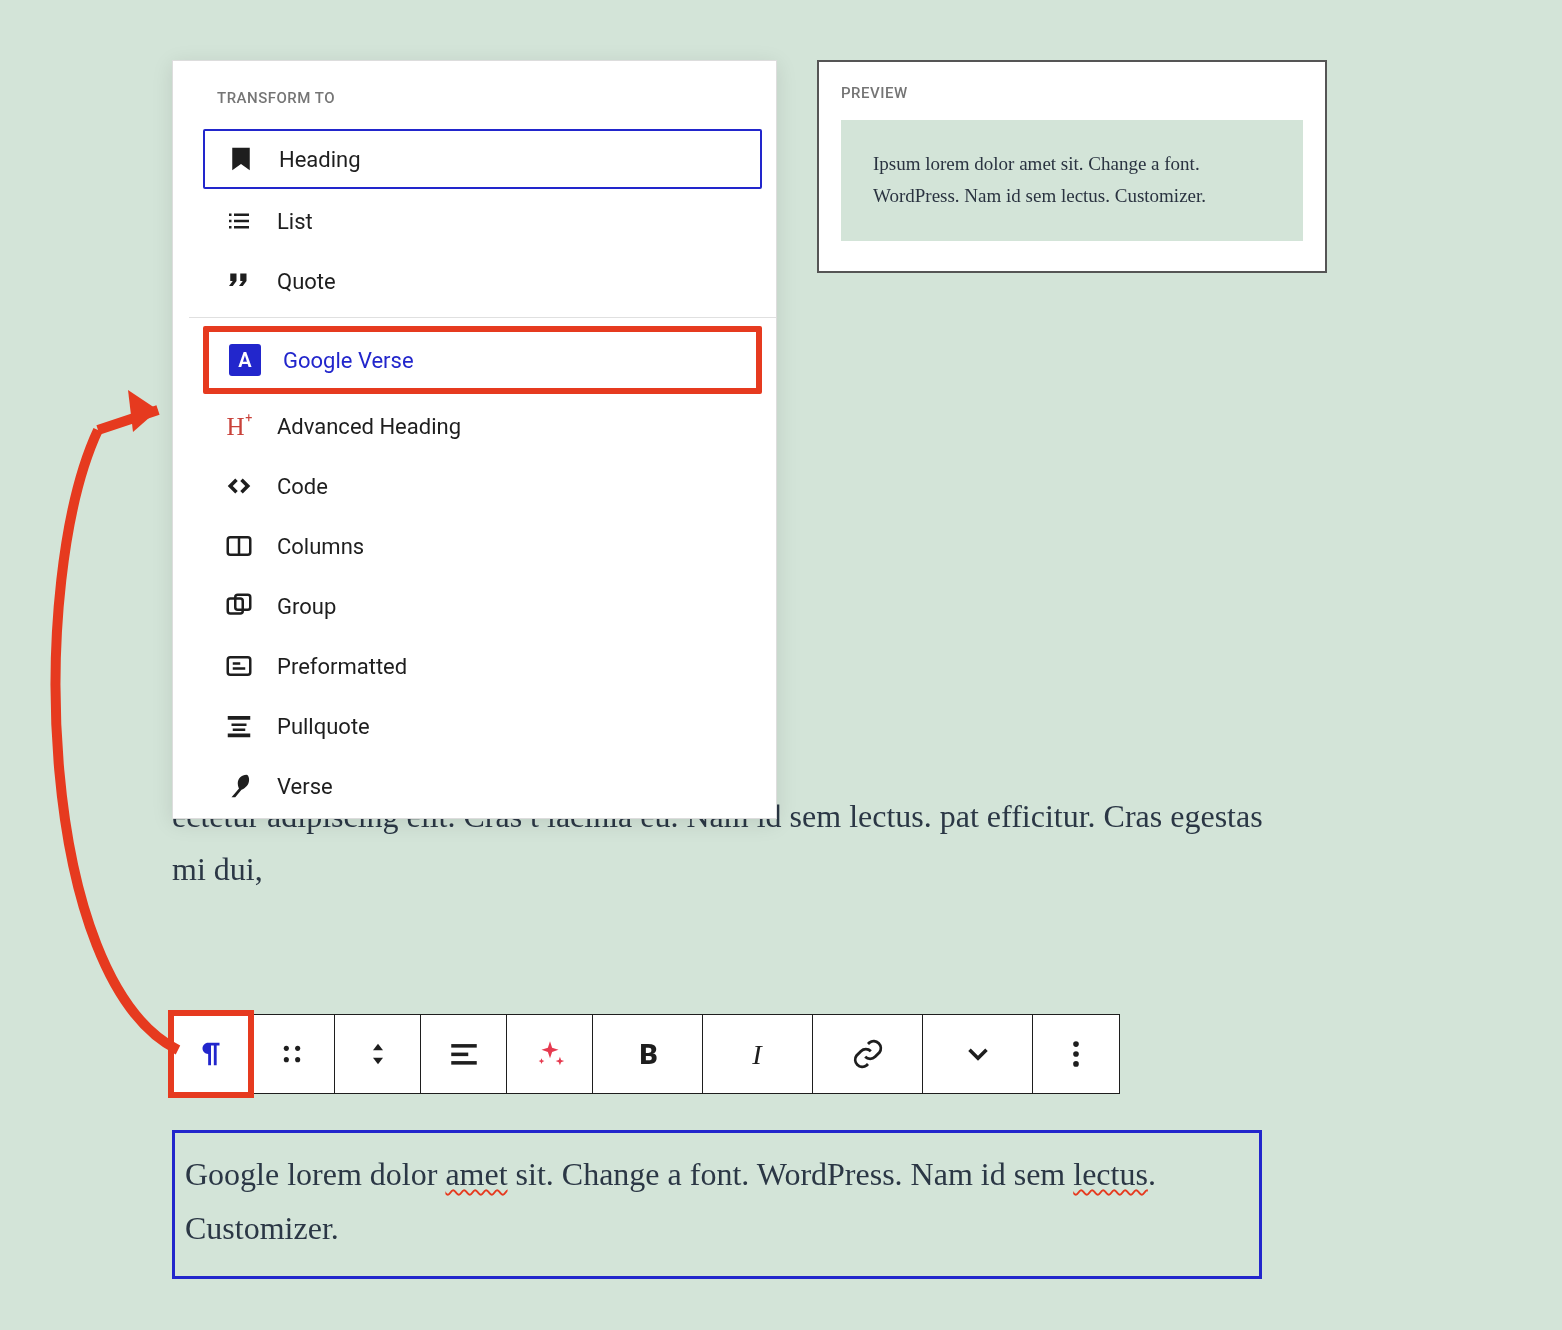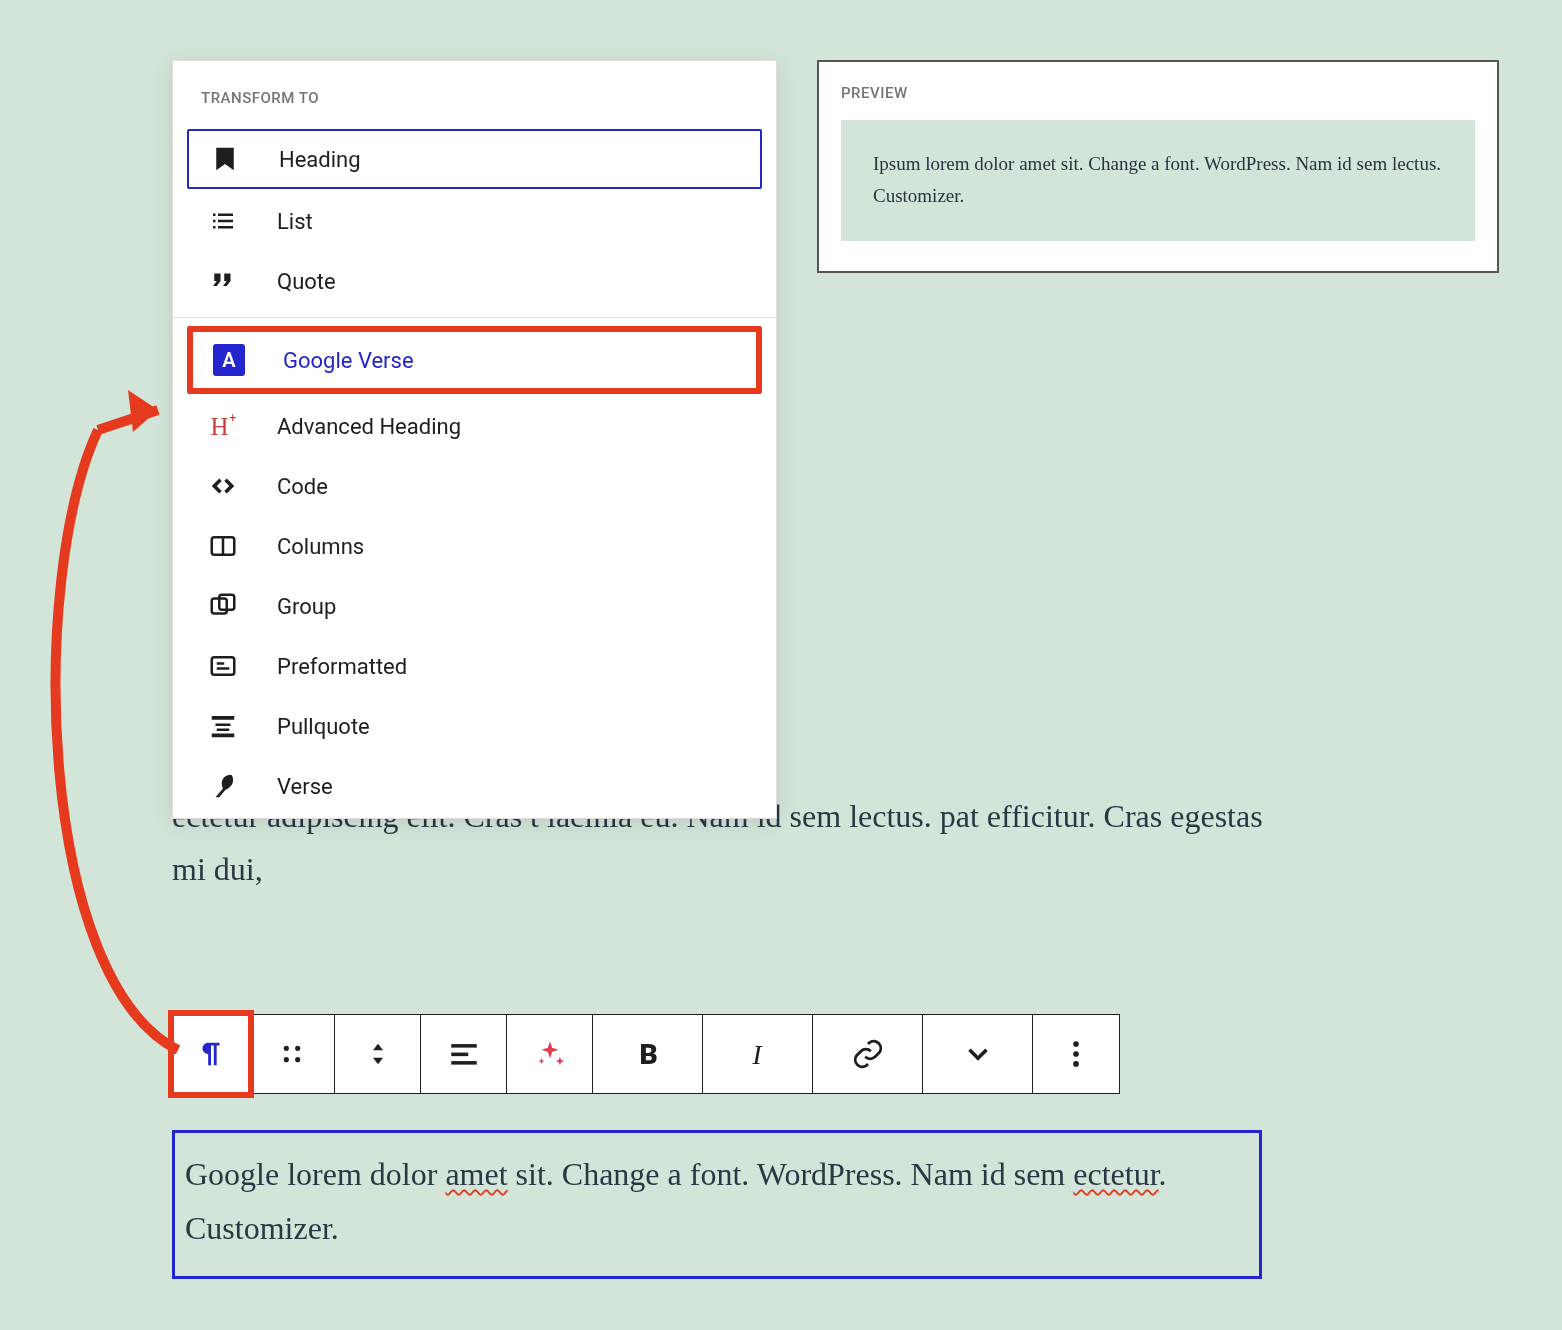--- a/index.html
+++ b/index.html
@@ -15,33 +15,34 @@
   .stage { position: relative; width: 1562px; height: 1330px; }
 
   
   .transform-popup {
     position: absolute;
     left: 172px; top: 60px;
     width: 605px;
     background: #fff;
     border: 1px solid #ddd;
     box-shadow: 0 4px 20px rgba(0,0,0,0.1);
+    padding-left: 16px;
   }
   .transform-title {
     font-size: 15px;
     letter-spacing: 0.5px;
     color: #757575;
     text-transform: uppercase;
     padding: 28px 28px 18px 28px;
     font-weight: 500;
   }
   .menu-item {
     display: flex;
     align-items: center;
-    gap: 38px;
+    gap: 22px;
     padding: 12px 20px;
     margin: 4px 14px;
     font-size: 22px;
     color: #1e1e1e;
     cursor: pointer;
     border-radius: 2px;
   }
   .menu-item.highlighted-blue {
     border: 2px solid #2226cc;
   }
@@ -70,21 +71,21 @@
     display: inline-flex;
     align-items: center; justify-content: center;
     flex-shrink: 0;
   }
   .menu-item .menu-icon svg { width: 30px; height: 30px; }
 
   
   .preview-panel {
     position: absolute;
     left: 817px; top: 60px;
-    width: 682px;
+    width: 510px;
     background: #fff;
     border: 2px solid #555;
     padding: 22px 22px 30px 22px;
   }
   .preview-title {
     font-size: 15px;
     letter-spacing: 0.5px;
     color: #757575;
     font-weight: 500;
     margin-bottom: 18px;
@@ -365,21 +366,21 @@
   <div class="tbtn">
     <svg viewBox="0 0 24 24" fill="#1e1e1e">
           <circle cx="12" cy="5" r="2"></circle>
           <circle cx="12" cy="12" r="2"></circle>
           <circle cx="12" cy="19" r="2"></circle>
         </svg>
   </div>
 </div>
 
 <div class="edit-para">
-  <span>Google lorem dolor </span><span class="spellerr">amet</span><span> sit. Change a font. WordPress. Nam id sem </span><span class="spellerr">ectetur</span><span>. Customizer.</span>
+  <span>Google lorem dolor </span><span class="spellerr">amet</span><span> sit. Change a font. WordPress. Nam id sem </span><span class="spellerr">lectus</span><span>. Customizer.</span>
 </div>
 
 <svg class="arrow-svg" viewBox="0 0 200 780">
   <path d="M 160 690 C 20 620, 10 220, 80 70" stroke="#e63a1f" stroke-width="10" fill="none"></path>
   <path d="M 80 70 L 140 50" stroke="#e63a1f" stroke-width="10" fill="none"></path>
   <polygon points="140,50 110,30 115,72" fill="#e63a1f"></polygon>
 </svg>
 
 </div>
 

